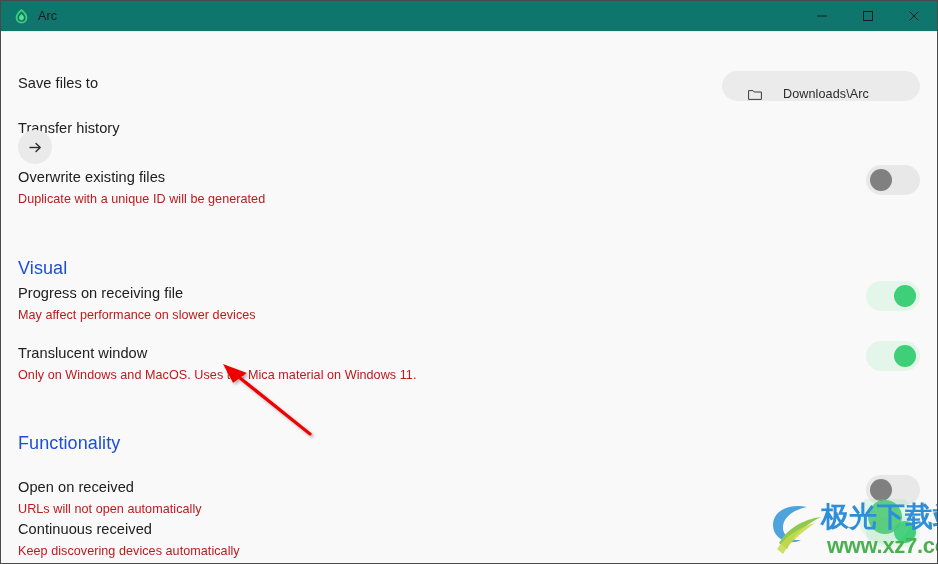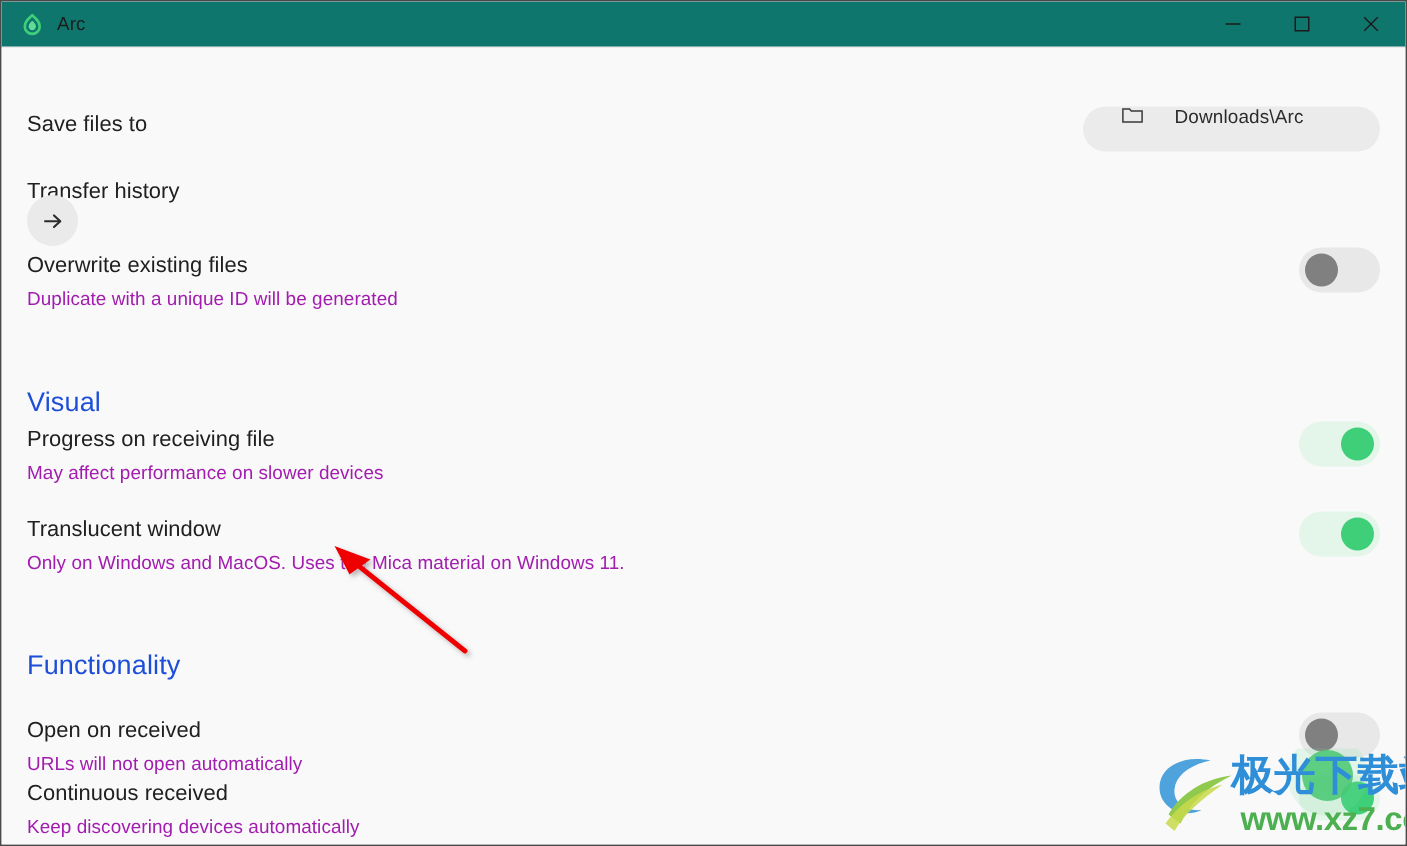--- a/index.html
+++ b/index.html
@@ -75,21 +75,21 @@
   }
   .row-text { padding-right: 20px; }
   .row-title {
     font-size: 14.6px;
     color: #202020;
     line-height: 1.18;
     letter-spacing: 0.05px;
   }
   .row-sub {
     font-size: 12.6px;
-    color: #a21caf;
+    color: #b91c1c;
     line-height: 1.55;
     margin-top: 4px;
     letter-spacing: 0.05px;
   }
   .row-sub .line2 { display: block; }
 
   .section-label {
     font-size: 18px;
     color: #1d4ed8;
     letter-spacing: 0.1px;
@@ -102,21 +102,21 @@
   #label-visual  { position: absolute; left: 17px; top: 226px; }
   #row-progress  { position: absolute; left: 17px; right: 17px; top: 253px; }
   #row-translucent{position: absolute; left: 17px; right: 17px; top: 313px; }
   #label-func    { position: absolute; left: 17px; top: 401px; }
   #row-openrecv  { position: absolute; left: 17px; right: 17px; top: 429px; margin-top: 18px; }
   #row-discovery { position: absolute; left: 17px; right: 17px; top: 489px; }
 
   
   #path-button {
     display: flex;
-    align-items: flex-start;
+    align-items: flex-end;
     width: 198px;
     height: 30px;
     border-radius: 15px;
     background: #ebebeb;
     border: none;
     cursor: pointer;
     margin-top: -4px;
   }
   #folder-icon {
     width: 14px; height: 12px;

